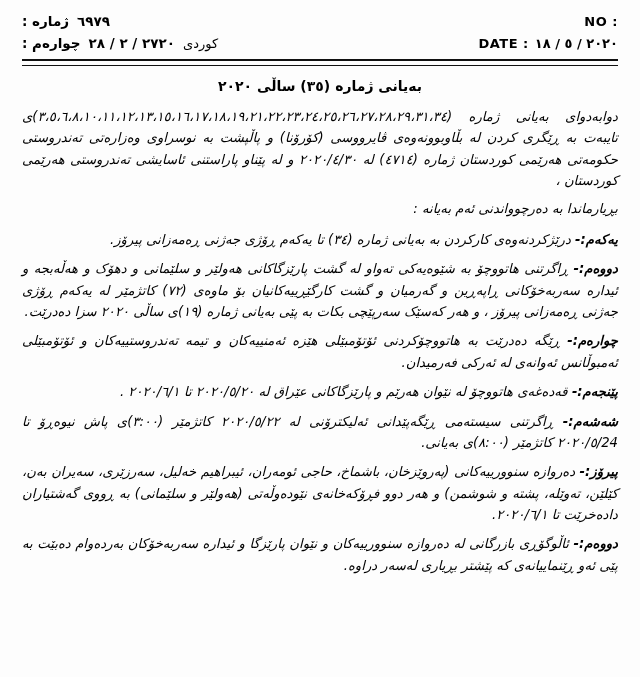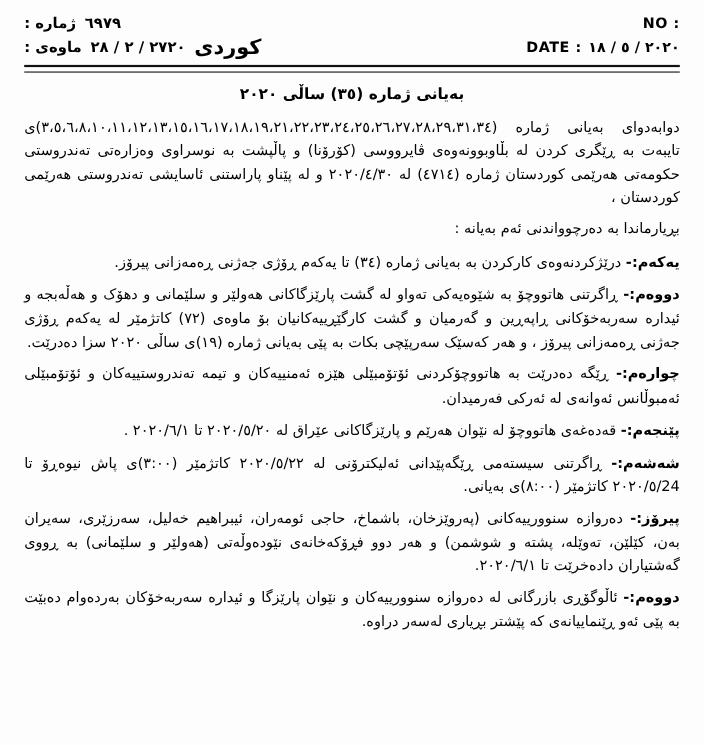--- a/index.html
+++ b/index.html
@@ -51,21 +51,21 @@
     display: flex;
     flex-direction: row-reverse;
     align-items: center;
     gap: 8px;
     direction: rtl;
     font-size: 13.5px;
     font-weight: bold;
   }
   .hdr-label { font-weight: bold; }
   .hdr-value { font-weight: bold; }
-  .hdr-kurdi { font-size: 19px; font-weight: bold; }
+  .hdr-kurdi { font-size: 13px; font-weight: normal; }
 
   .rule-thin {
     border-top: 1px solid #111;
     margin: 3px 0 0 0;
   }
 
   
   .doc-title {
     text-align: center;
     font-size: 14px;
@@ -73,20 +73,21 @@
     margin: 12px 0 12px 0;
     letter-spacing: 0;
   }
 
   
   .body-text {
     font-size: 13.2px;
     line-height: 1.62;
     text-align: justify;
     text-align-last: right;
+    font-style: italic;
   }
   .para {
     margin: 0 0 9px 0;
   }
   .para.lead {
     text-align-last: right;
   }
   .lbl {
     font-weight: bold;
   }
@@ -122,21 +123,21 @@
         <span class="hdr-value nums">٦٩٧٩</span>
       </div>
     </div>
 
     <div class="hdr-row">
       <div class="hdr-left">
         <span class="hdr-label">DATE :</span>
         <span class="hdr-value nums">٢٠٢٠ / ٥ / ١٨</span>
       </div>
       <div class="hdr-right">
-        <span class="hdr-label">ماوەی :</span>
+        <span class="hdr-label">چوارەم :</span>
         <span class="hdr-value nums">٢٧٢٠ / ٢ / ٢٨</span>
         <span class="hdr-kurdi">کوردی</span>
       </div>
     </div>
   </div>
   <div class="rule-thin"></div>
 
   <div class="doc-title">بەیانی ژمارە (٣٥) ساڵی ٢٠٢٠</div>
 
   <div class="body-text">

